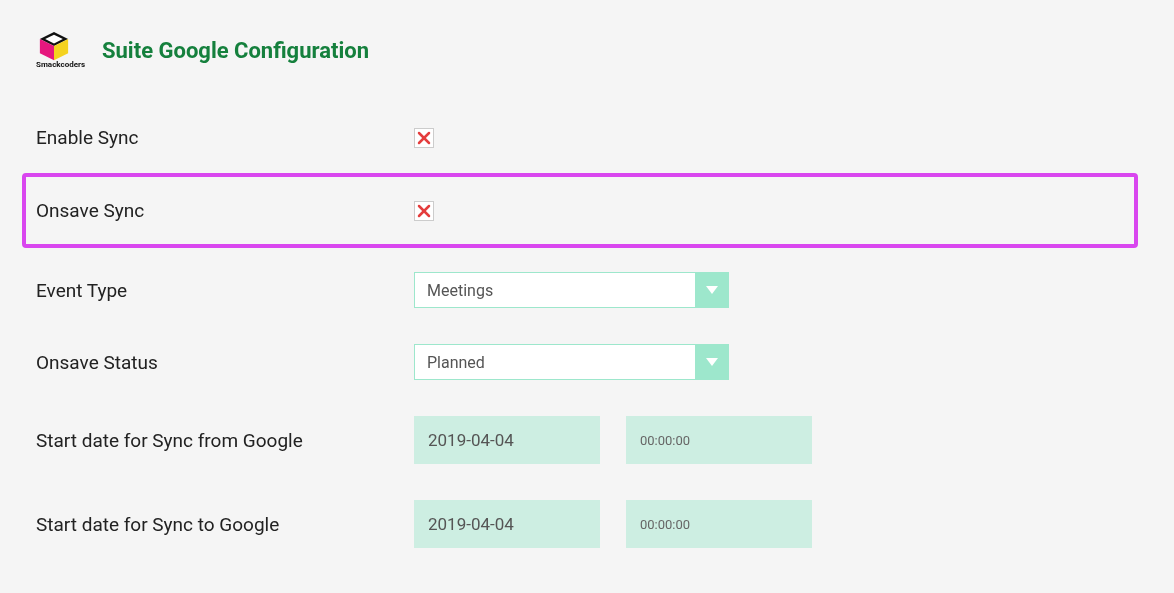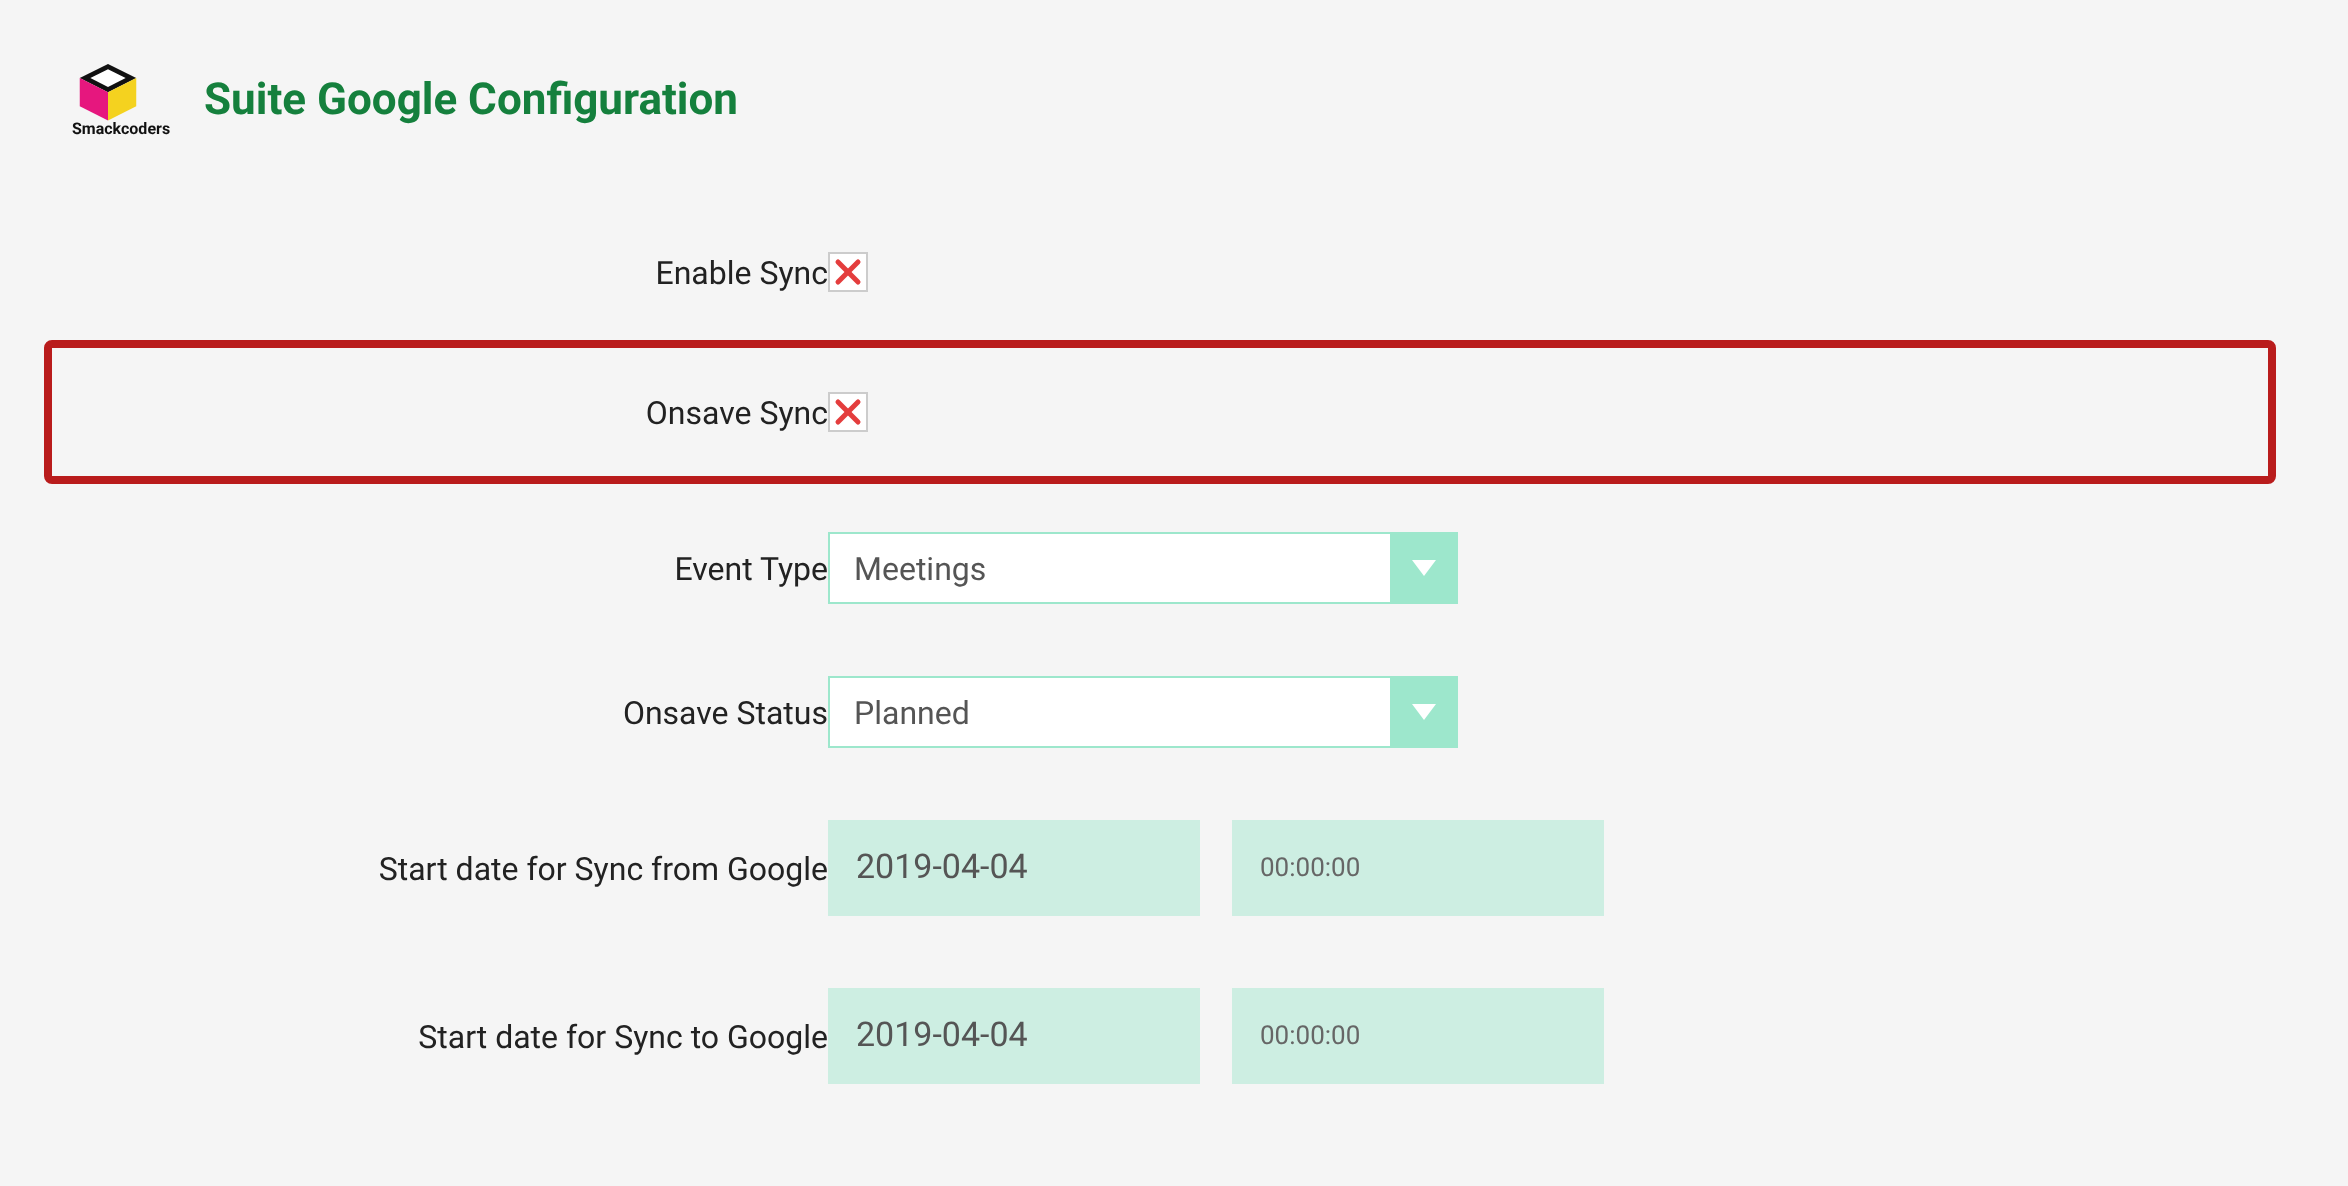--- a/index.html
+++ b/index.html
@@ -37,34 +37,33 @@
       font-weight: 700;
       margin-left: 6px;
     }
     .form-area { padding: 30px 36px 0 36px; }
     .row {
       display: flex;
       align-items: center;
       padding: 18px 0;
     }
     .row.highlighted {
-      border: 4px solid #b91c1c;
+      border: 4px solid #d946ef;
       border-radius: 4px;
       margin-left: -14px;
       padding-left: 10px;
       padding-top: 22px;
       padding-bottom: 22px;
       margin-top: 6px;
       margin-bottom: 6px;
     }
     .row-label {
       width: 378px;
-      font-size: 16px;
+      font-size: 19px;
       color: #222;
-      text-align: right;
     }
     .checkbox-control {
       width: 20px;
       height: 20px;
       border: 1px solid #ccc;
       background: #fff;
       display: flex;
       align-items: center;
       justify-content: center;
       cursor: pointer;
@@ -103,21 +102,21 @@
     }
     .triangle-down {
       width: 0;
       height: 0;
       border-left: 6px solid transparent;
       border-right: 6px solid transparent;
       border-top: 8px solid #fff;
     }
     .datetime-group {
       display: flex;
-      gap: 16px;
+      gap: 26px;
     }
     .date-field, .time-field {
       width: 186px;
       height: 48px;
       background: #cdeee2;
       border: none;
       padding: 0 14px;
       font-size: 17px;
       color: #555;
       display: flex;

